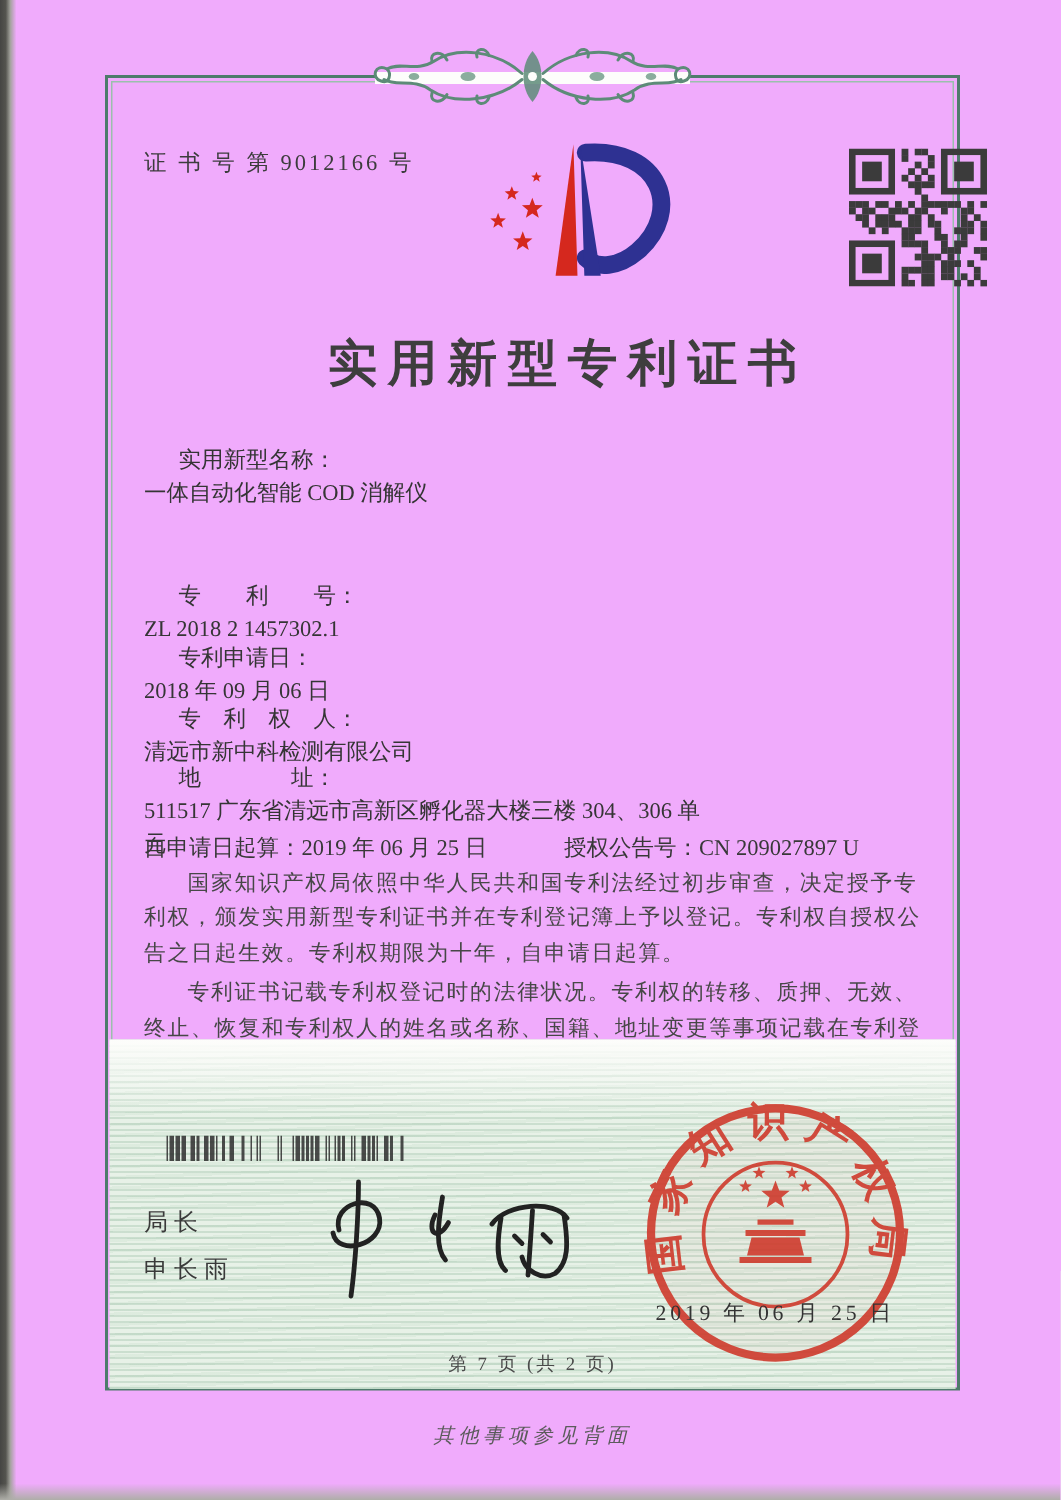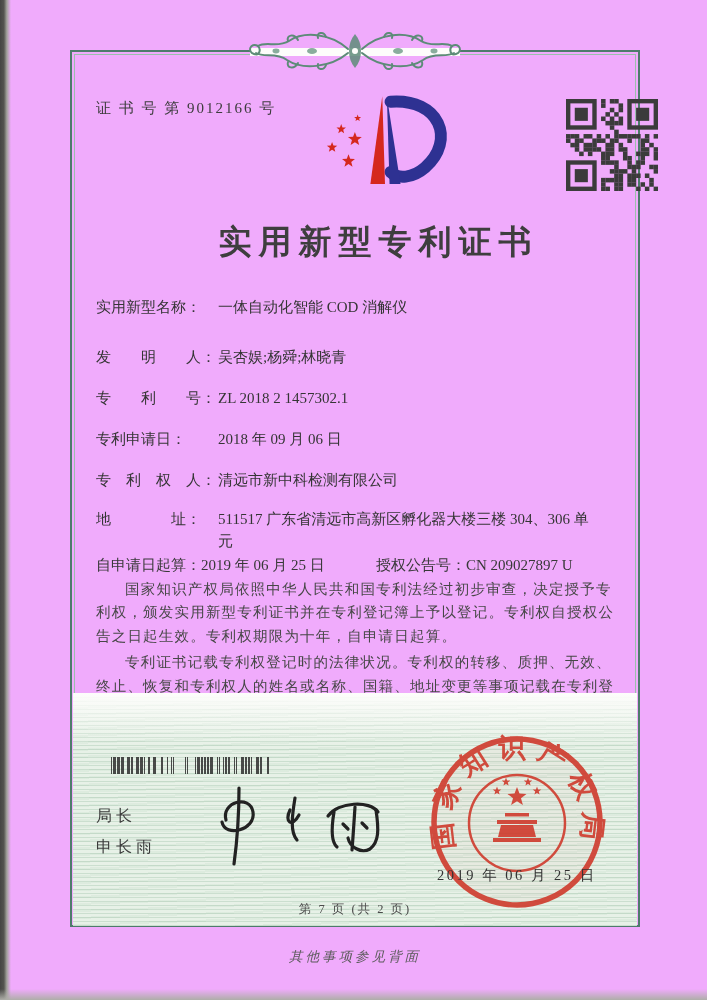--- a/index.html
+++ b/index.html
@@ -17,21 +17,21 @@
   
   .ornament{position:absolute;left:242px;top:23px;width:226px;height:56px;z-index:3;}
   
   .cert-no{position:absolute;left:96px;top:99px;font-size:15px;letter-spacing:2px;color:#3c3c3c;}
   .logo{position:absolute;left:312px;top:90px;width:146px;height:102px;}
   .qr{position:absolute;left:566px;top:99px;width:92px;height:92px;}
   .title{position:absolute;left:70px;top:220px;width:617px;text-align:center;
     font-size:33px;font-weight:600;letter-spacing:7px;color:#3e3e3e;}
   
   .field-row{position:absolute;left:96px;width:520px;font-size:15px;line-height:1.45;}
-  .field-row .lab{display:inline-block;width:122px;vertical-align:top;color:#353535;}
+  .field-row .lab{display:inline-block;width:122px;vertical-align:top;color:#353535;margin-left:23px;}
   .field-row .val{display:inline-block;width:380px;vertical-align:top;color:#353535;}
   .r1{top:297px}.r2{top:347px}.r3{top:388px}.r4{top:429px}.r5{top:470px}.r6{top:509px}
   .grant-row{position:absolute;left:96px;top:556px;width:530px;font-size:15px;}
   .grant-row .pair2{position:absolute;left:280px;top:0;}
   
   .paras{position:absolute;left:96px;top:578px;width:522px;font-size:14.5px;
     line-height:1.62;letter-spacing:1.2px;color:#474747;}
   .paras p{margin:0 0 3px 0;text-indent:2em;}
   
   .green-zone{position:absolute;left:73px;top:693px;width:564px;height:233px;
@@ -238,23 +238,20 @@
       <rect x="70.1" y="8.76" width="13.1" height="13.1"></rect>
       <rect x="8.76" y="70.1" width="13.1" height="13.1"></rect>
     </g>
   </svg>
 
   <div class="title">实用新型专利证书</div>
 
   <div class="field-row r1">
     <span class="lab">实用新型名称：</span><span class="val">一体自动化智能 COD 消解仪</span>
   </div>
-  <div class="field-row r2">
-    <span class="lab">发　　明　　人：</span><span class="val">吴杏娱;杨舜;林晓青</span>
-  </div>
   <div class="field-row r3">
     <span class="lab">专　　利　　号：</span><span class="val">ZL 2018 2 1457302.1</span>
   </div>
   <div class="field-row r4">
     <span class="lab">专利申请日：</span><span class="val">2018 年 09 月 06 日</span>
   </div>
   <div class="field-row r5">
     <span class="lab">专　利　权　人：</span><span class="val">清远市新中科检测有限公司</span>
   </div>
   <div class="field-row r6">

